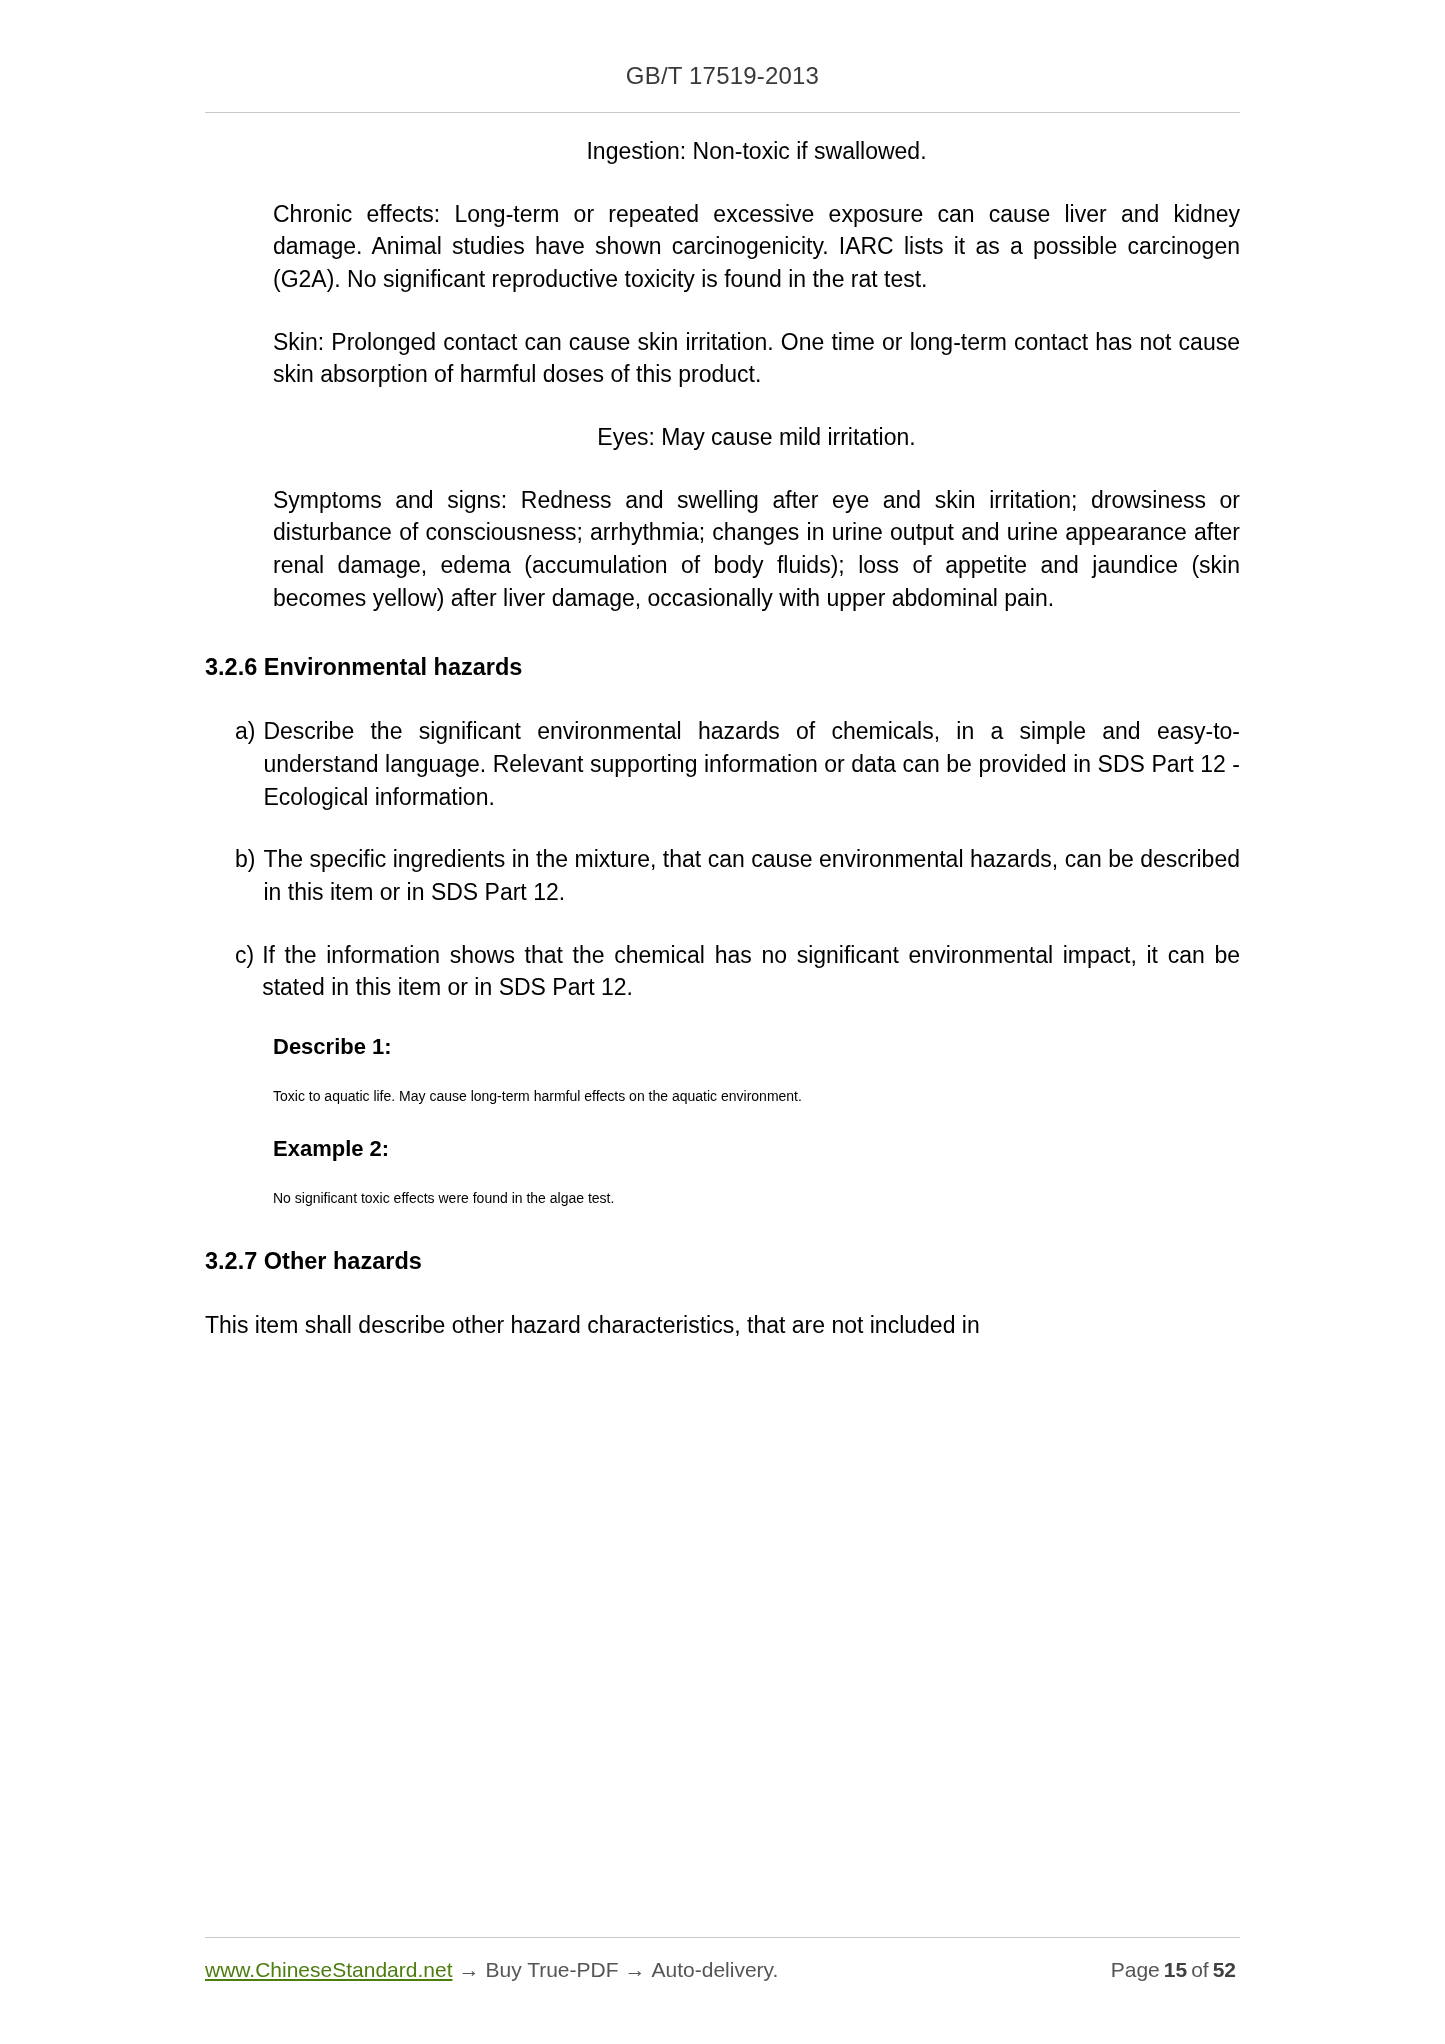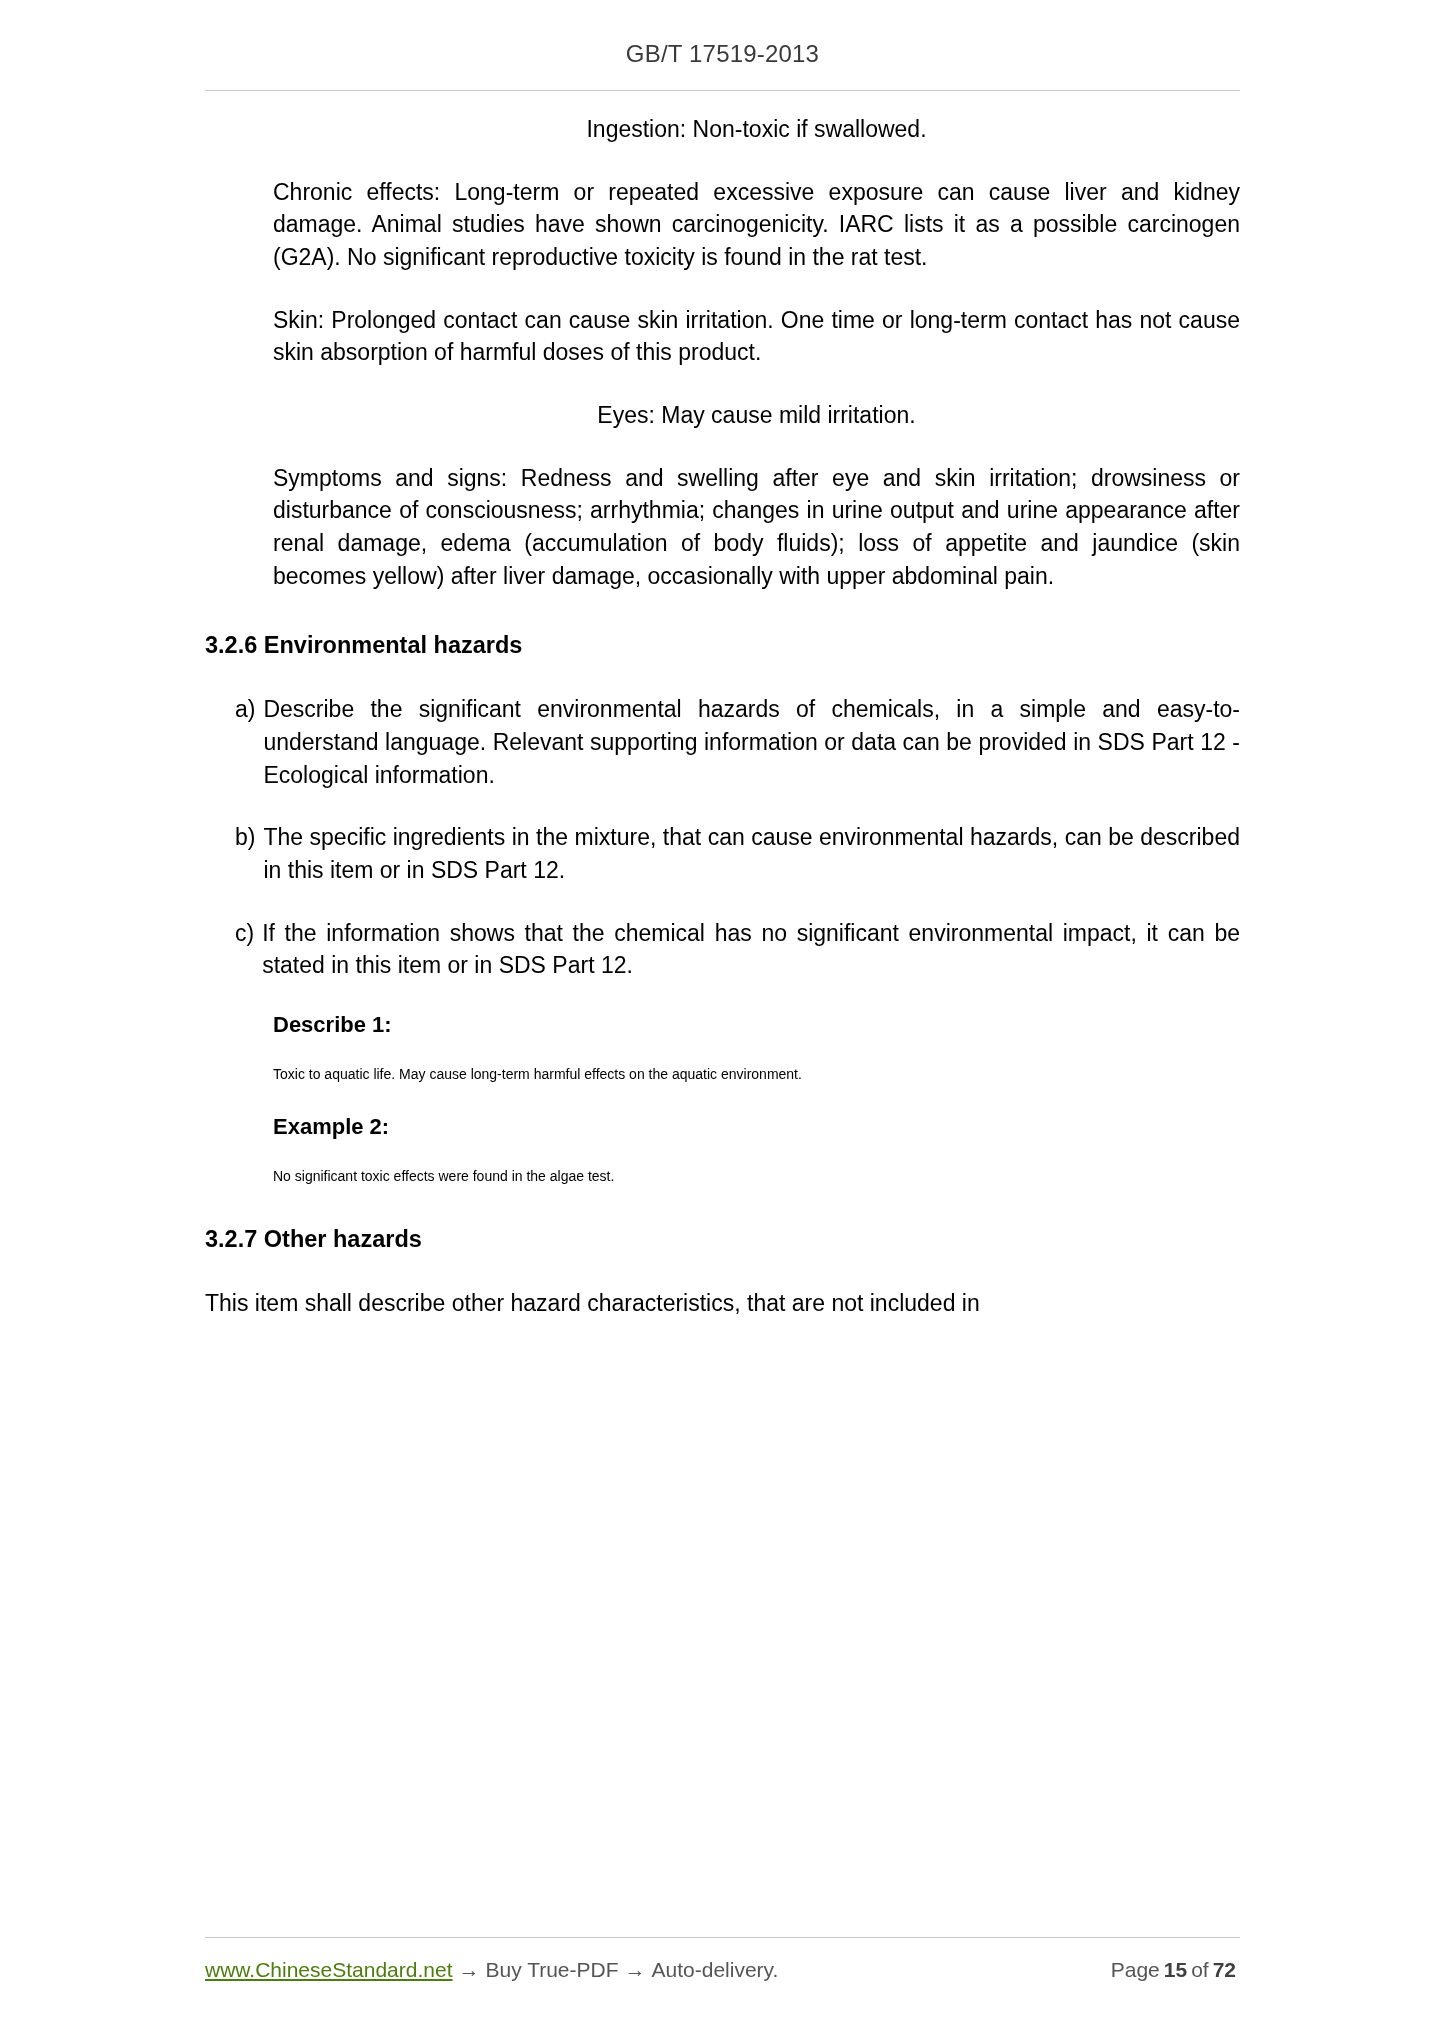--- a/index.html
+++ b/index.html
@@ -18,21 +18,21 @@
     width: 1445px;
     height: 2044px;
     box-sizing: border-box;
     padding: 0;
     position: relative;
   }
   .header {
     text-align: center;
     font-size: 24px;
     color: #3a3a3a;
-    padding-top: 40px;
+    padding-top: 62px;
     letter-spacing: 0.2px;
   }
   .header-rule {
     border-bottom: 1px solid #c8c8c8;
     margin: 22px 205px 0 205px;
   }
   .content {
     margin: 0 205px 0 205px;
     padding-top: 22px;
   }
@@ -189,18 +189,18 @@
 
   </div>
 
   <div class="footer">
     <div class="footer-rule"></div>
     <div class="footer-row">
       <div class="footer-left">
         <span class="footer-link">www.ChineseStandard.net</span><span class="arrow">→</span><span>Buy True-PDF</span><span class="arrow">→</span><span>Auto-delivery.</span>
       </div>
       <div class="footer-right">
-        <span>Page</span><span class="pagenum">15</span><span>of</span><span class="pagenum">72</span>
+        <span>Page</span><span class="pagenum">15</span><span>of</span><span class="pagenum">52</span>
       </div>
     </div>
   </div>
 
 </div>
 
 </body></html>

